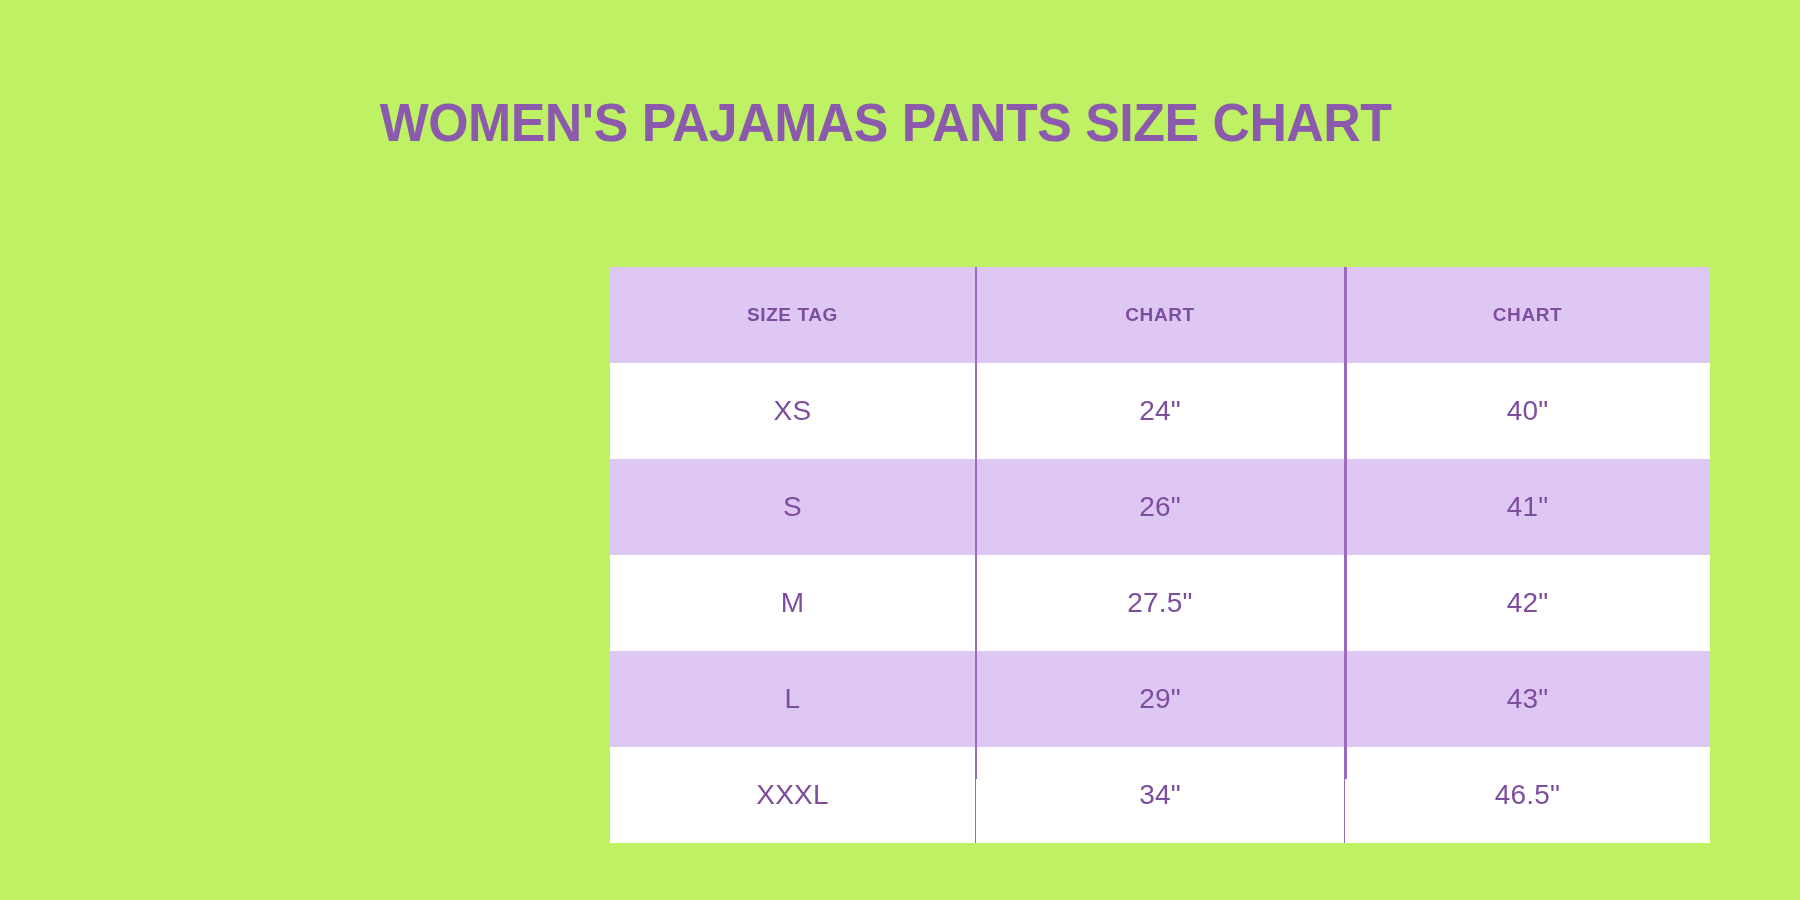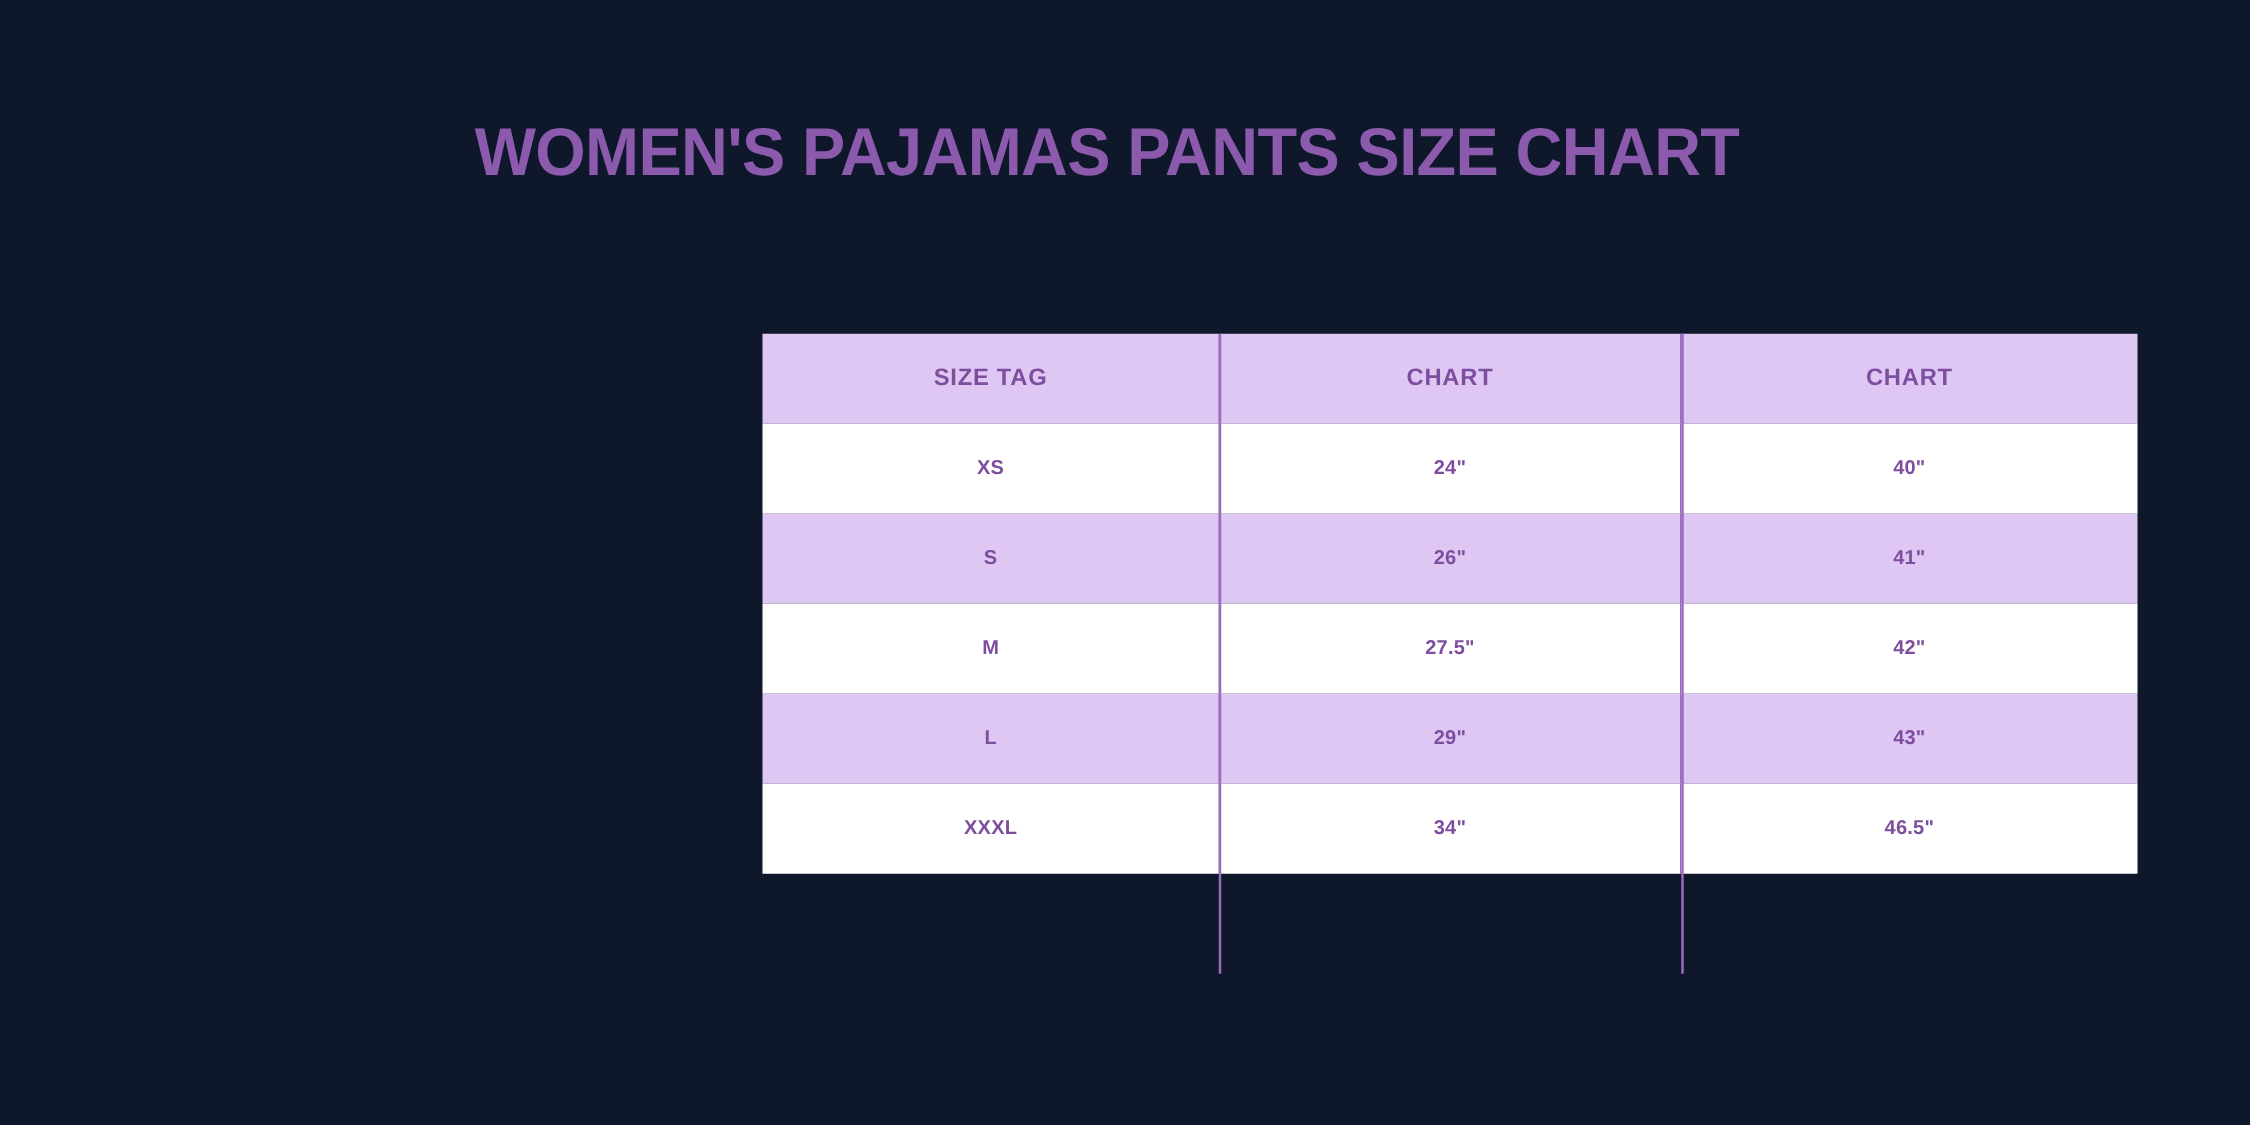--- a/index.html
+++ b/index.html
@@ -11,21 +11,21 @@
     width: 1800px;
     height: 900px;
     background: #ffffff;
     font-family: "Liberation Sans", sans-serif;
     overflow: hidden;
   }
   .page {
     position: relative;
     width: 1800px;
     height: 900px;
-    background: #0f172a;
+    background: #bef264;
   }
   .chart-title {
     position: absolute;
     left: 0;
     top: 92px;
     width: 1800px;
     padding-right: 30px;
     box-sizing: border-box;
     text-align: center;
     font-family: "Liberation Sans", sans-serif;
@@ -49,35 +49,35 @@
     width: 1100px;
     table-layout: fixed;
   }
   table.size-table col.c-size { width: 365px; }
   table.size-table col.c-waist { width: 370px; }
   table.size-table col.c-height { width: 365px; }
 
   table.size-table th,
   table.size-table td {
     height: 64px;
-    padding: 4px;
+    padding: 16px;
     text-align: center;
     vertical-align: middle;
     color: #7E4E9E;
     border: 0;
   }
   table.size-table th {
     font-size: 19px;
     font-weight: bold;
     letter-spacing: 0.6px;
     background: #DFC7F4;
   }
   table.size-table td {
-    font-size: 16px;
-    font-weight: bold;
+    font-size: 28px;
+    font-weight: normal;
     letter-spacing: 0.2px;
   }
   table.size-table tr.band th,
   table.size-table tr.band td {
     background: #DFC7F4;
   }
   table.size-table tr.plain td {
     background: #ffffff;
   }
   

